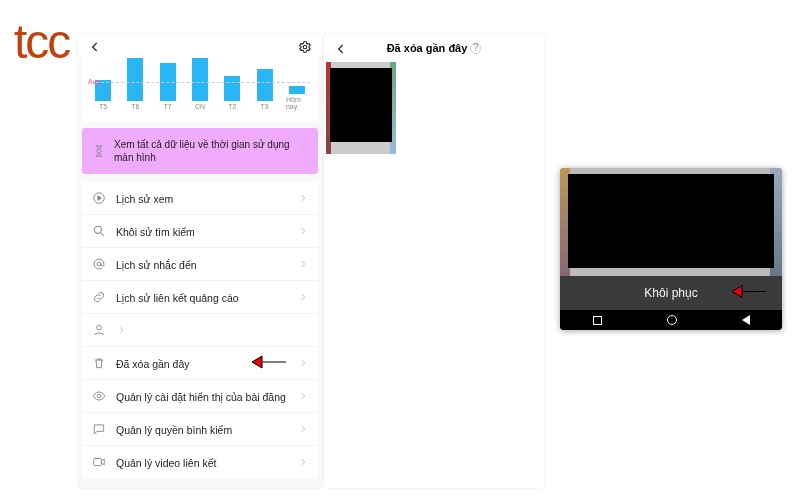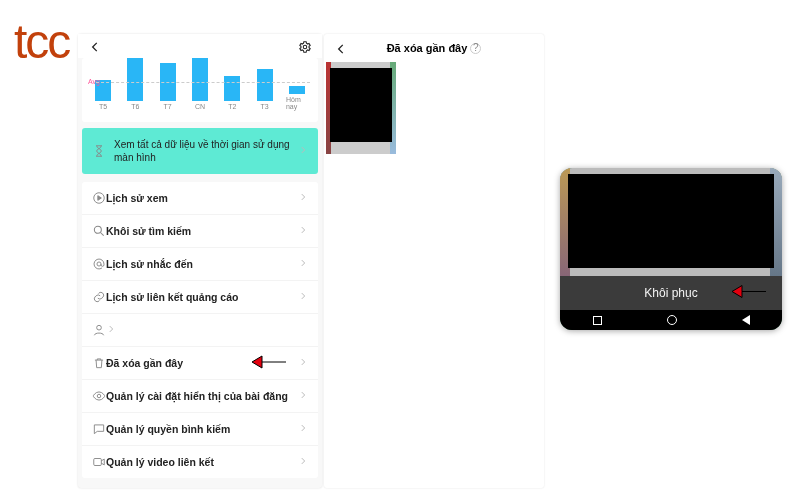--- a/index.html
+++ b/index.html
@@ -72,38 +72,38 @@
     height: 50px;
     padding: 0 2px;
   }
   .bar-col { display: flex; flex-direction: column; align-items: center; width: 22px; }
   .bar { width: 16px; background: #29b6f6; }
   .bar-lbl { font-size: 7px; color: #888; margin-top: 2px; }
   .screentime-row {
     display: flex;
     align-items: center;
     padding: 10px 10px;
-    background: #5eead4;
+    background: #f0abfc;
     margin: 6px 4px 0 4px;
     border-radius: 3px;
     gap: 8px;
   }
   .screentime-row .txt { flex: 1; font-size: 10px; color: #222; line-height: 1.3; }
   .menu-list {
     margin: 8px 4px 0 4px;
     background: #fff;
     border-radius: 3px;
   }
   .menu-item {
     display: flex;
-    align-items: center;
+    align-items: flex-end;
     padding: 9px 10px;
     border-bottom: 1px solid #f3f3f3;
-    position: relative;
-    font-weight: bold;
+    gap: 10px;
+    position: relative;
   }
   .menu-item:last-child { border-bottom: none; }
   .menu-item .mi-label { flex: 1; font-size: 10.5px; color: #222; }
   .mi-icon { width: 14px; height: 14px; display: flex; align-items: center; justify-content: center; color: #888; }
   .chev { color: #bbb; font-size: 11px; }
   .arrow-red {
     position: absolute;
     right: 30px;
     top: 50%;
     transform: translateY(-50%);
@@ -156,21 +156,21 @@
   .thumb .edge-l { position: absolute; left: 0; top:0; bottom: 0; width: 5px; background: linear-gradient(#b33,#844); }
   .thumb .edge-r { position: absolute; right: 0; top:0; bottom: 0; width: 6px; background: linear-gradient(#6a7,#9bd); }
   .thumb .caption { position:absolute; left:2px; bottom:1px; font-size:6px; color:#c33; }
   
   .panel3 {
     position: absolute;
     right: 18px;
     top: 168px;
     width: 222px;
     height: 162px;
-    border-radius: 12px;
+    border-radius: 4px;
     box-shadow: 0 1px 6px rgba(0,0,0,0.35);
     overflow: hidden;
     background: #14532d;
   }
   .p3-img {
     width: 100%;
     height: 108px;
     background: #bbb;
     position: relative;
   }

